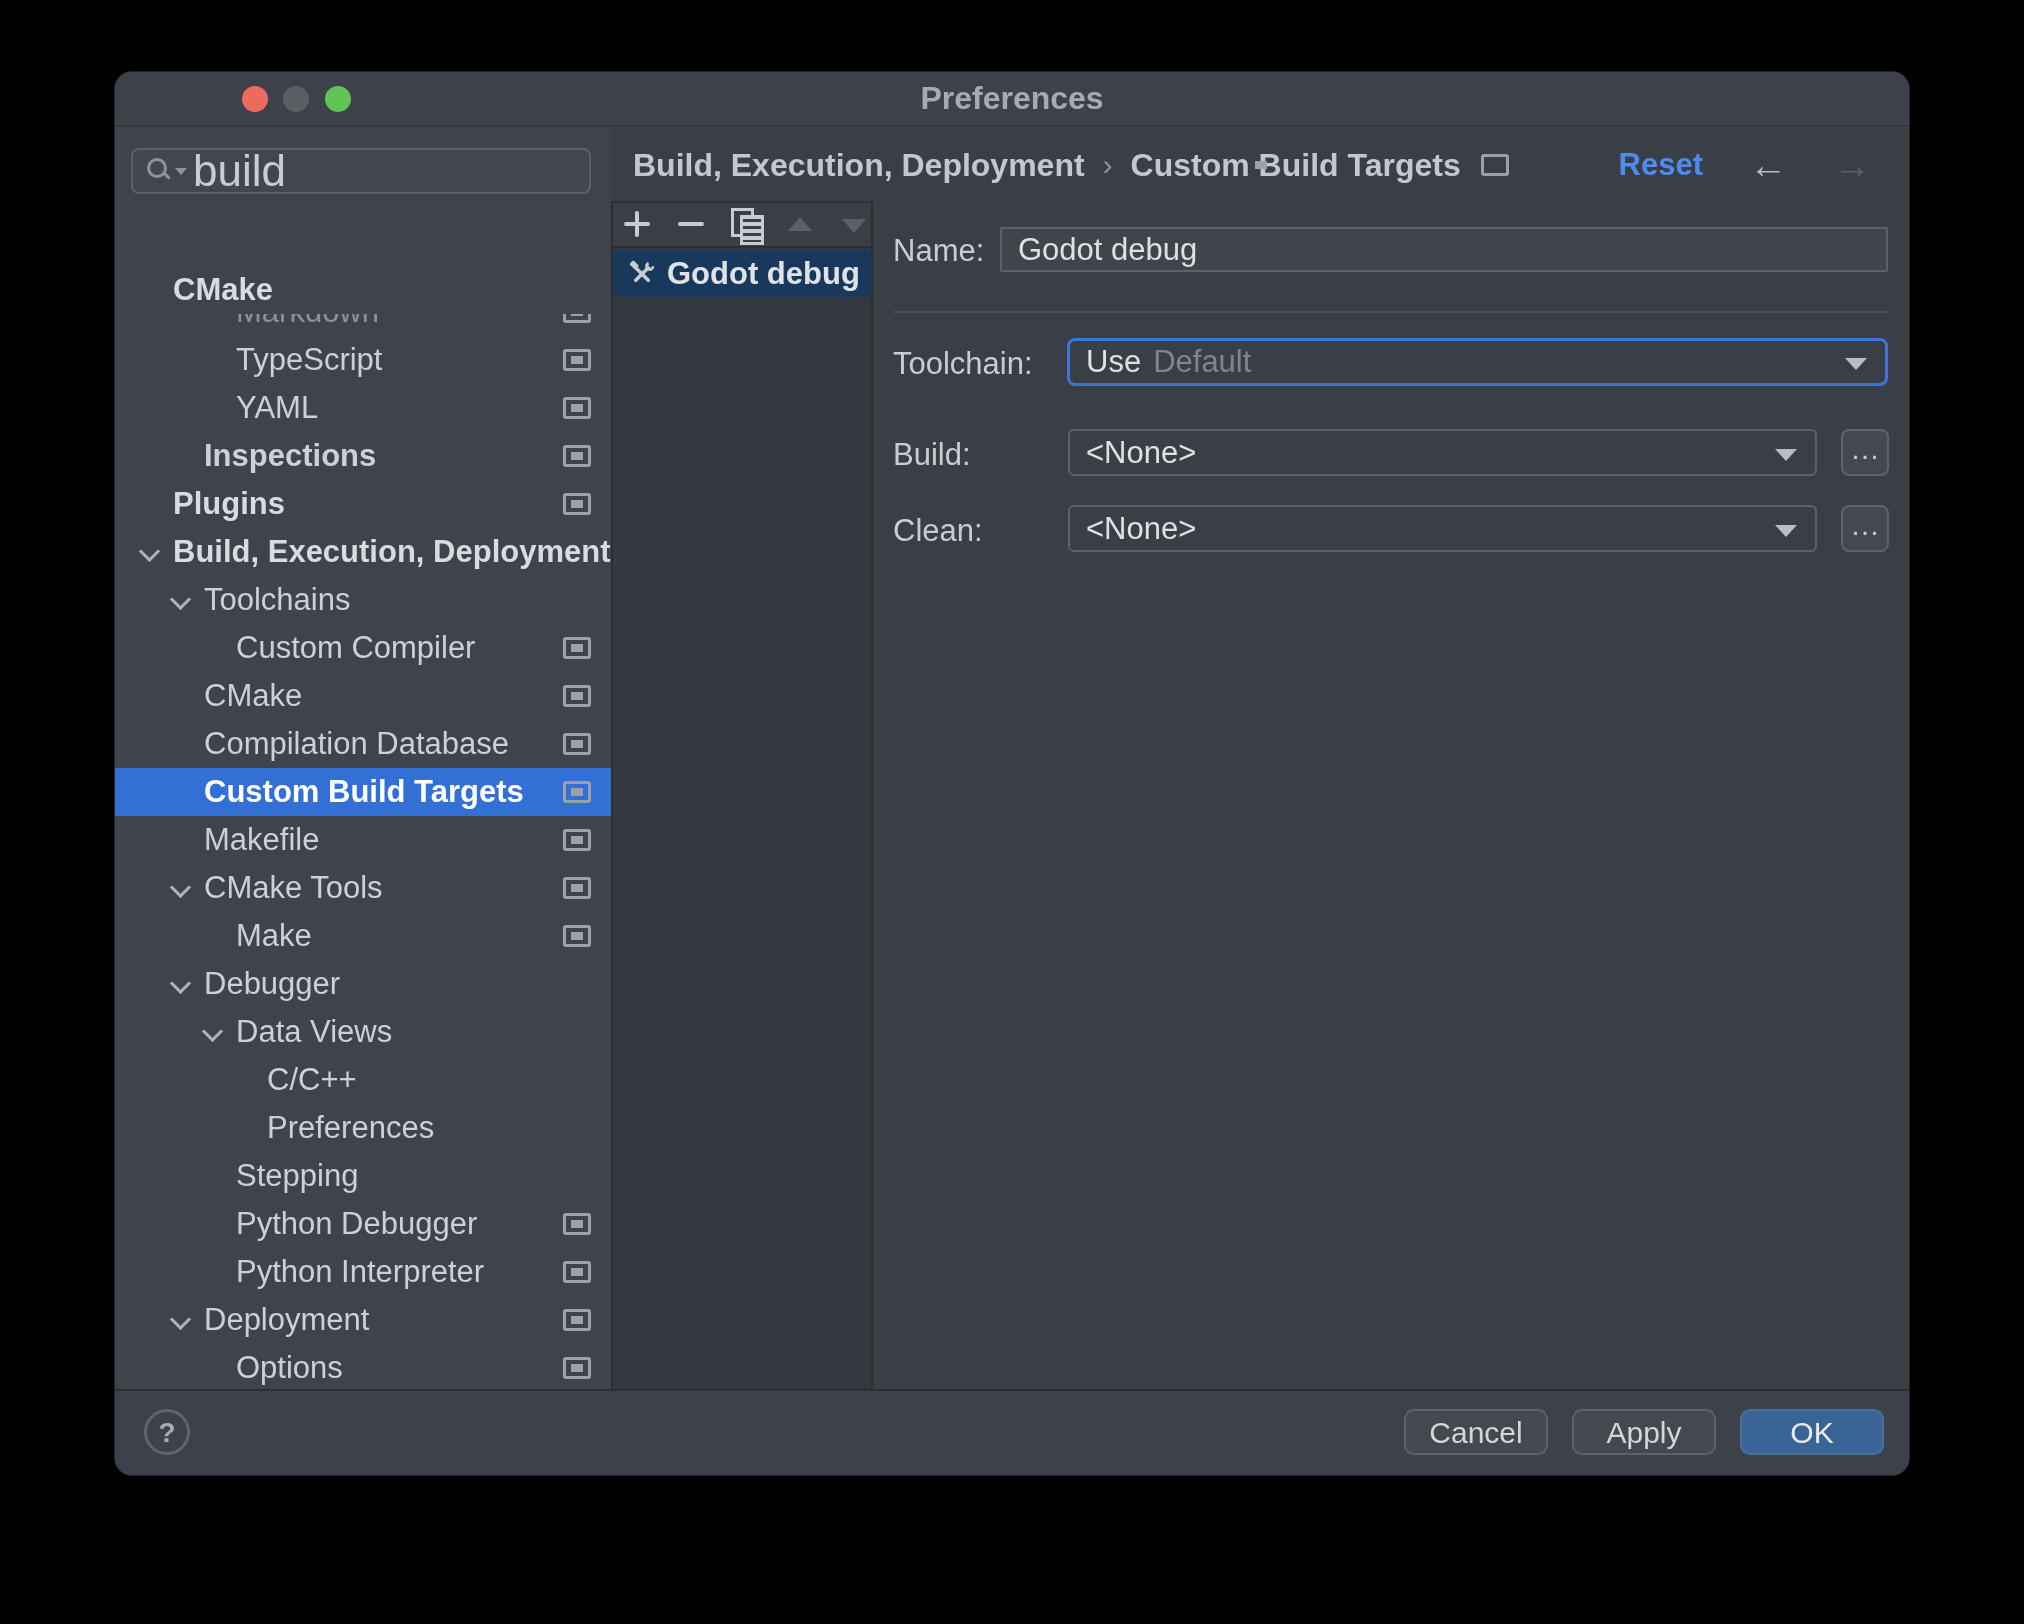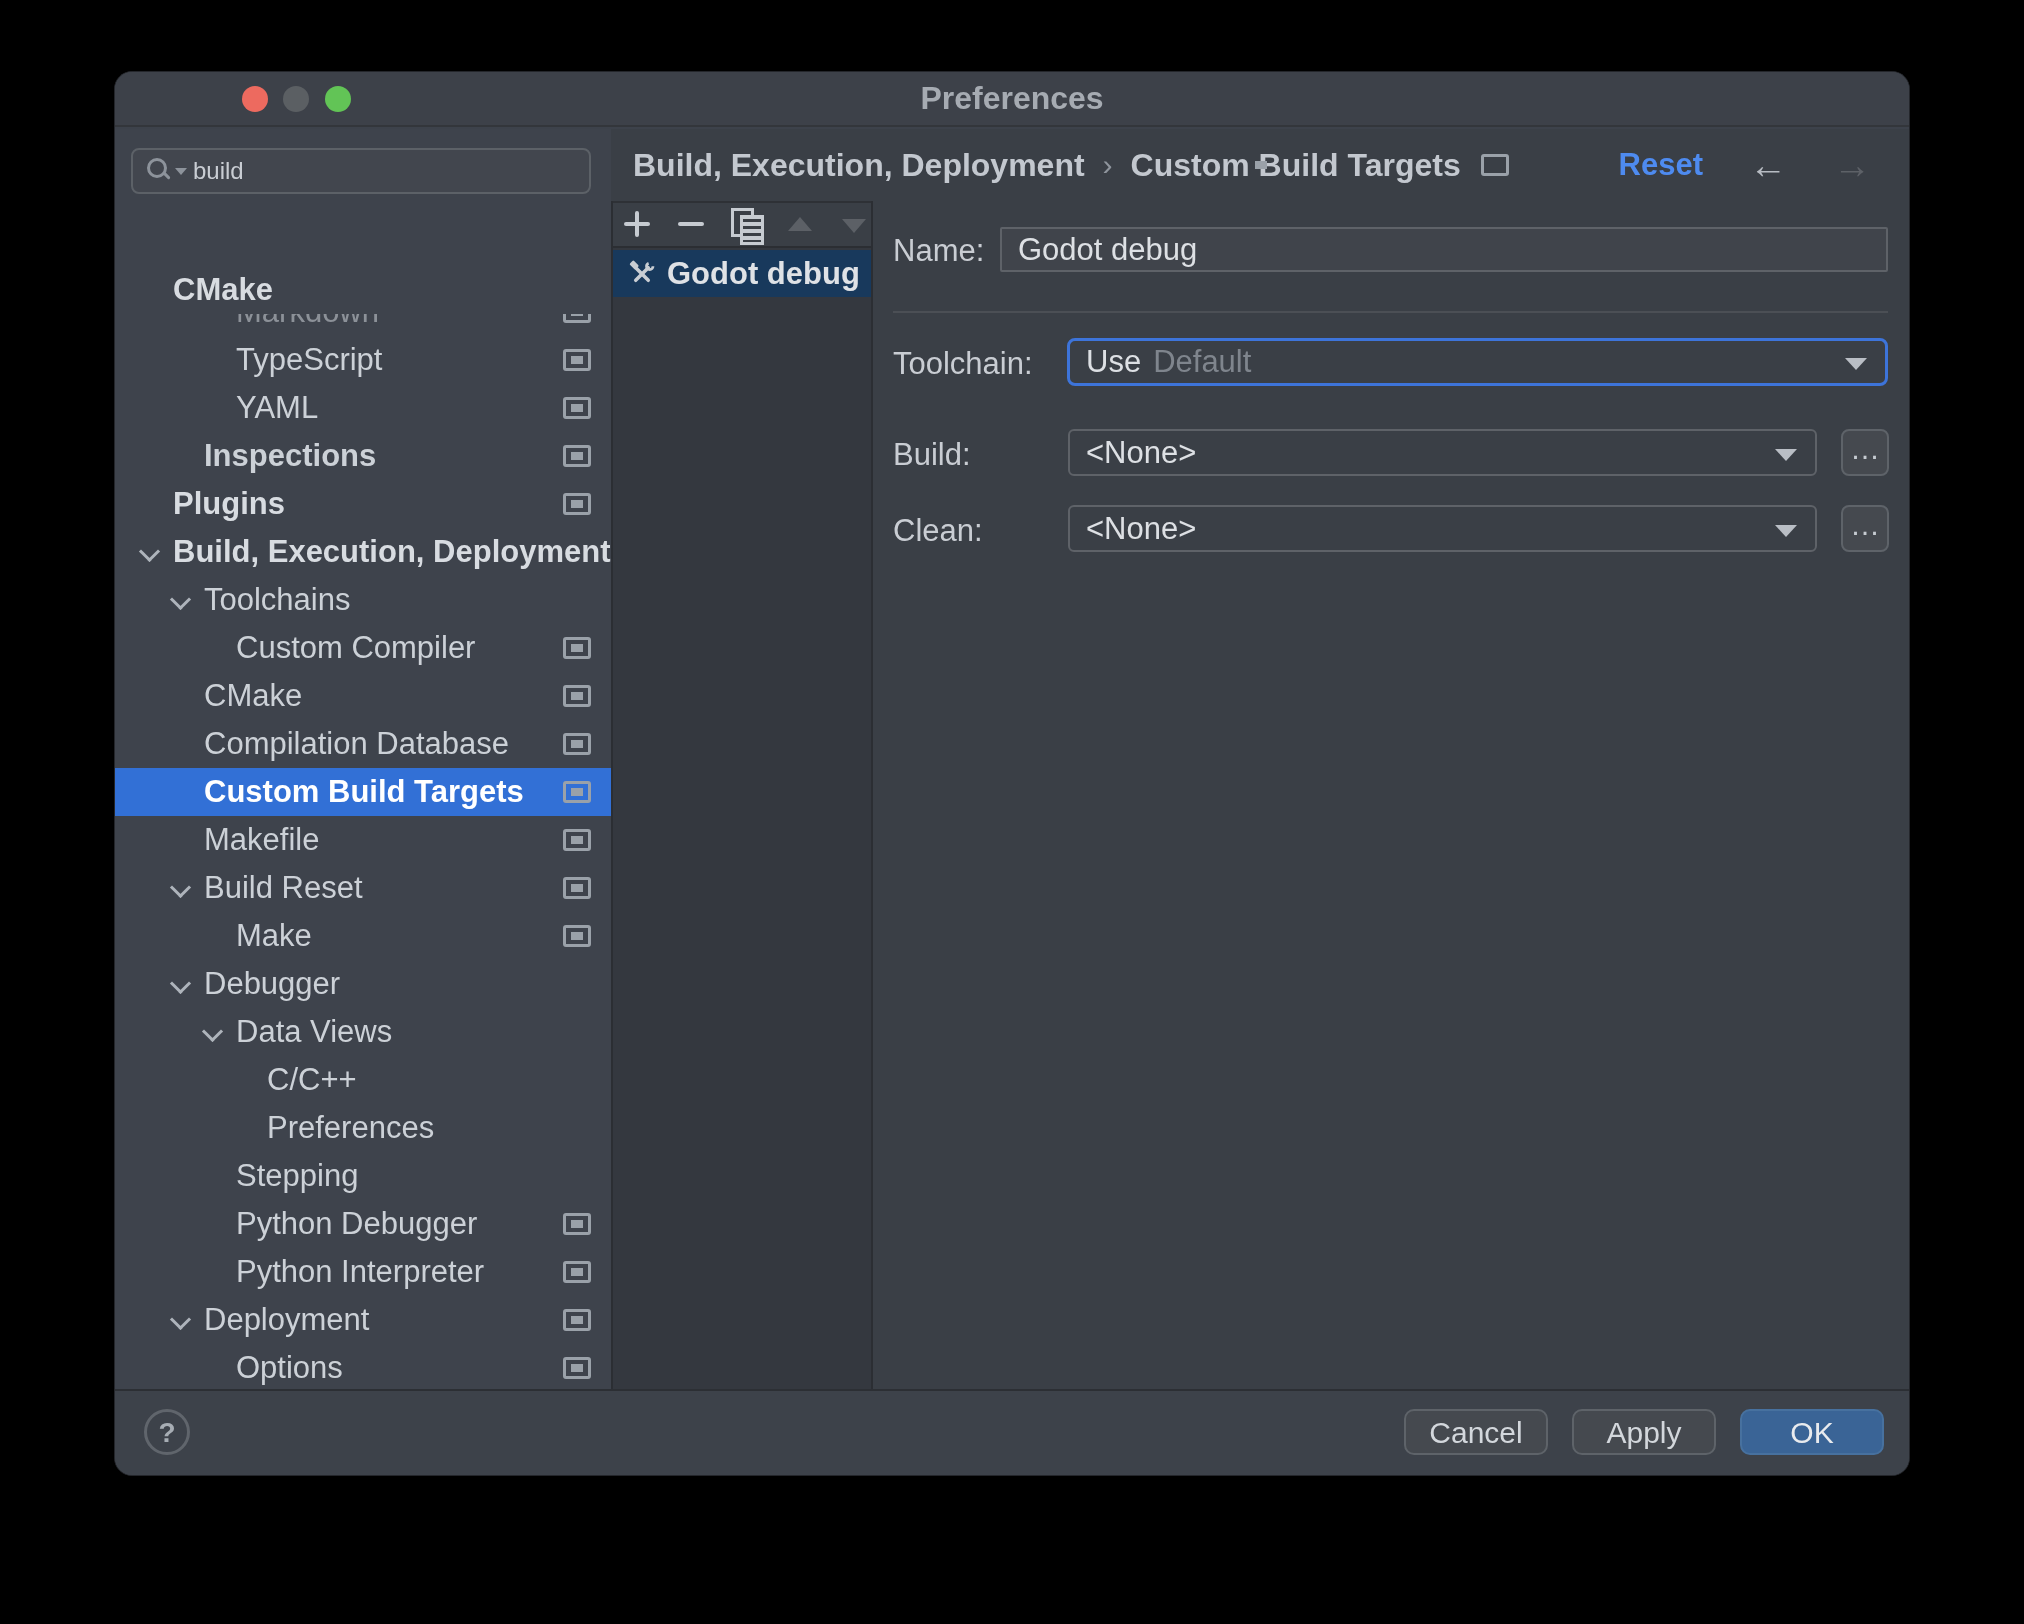--- a/index.html
+++ b/index.html
@@ -18,21 +18,21 @@
   .tl{position:absolute;top:14px;width:26px;height:26px;border-radius:50%;}
   .tl.red{left:127px;background:#ed6a5f;}
   .tl.yellow{left:168px;background:#5b5f63;}
   .tl.green{left:210px;background:#62c456;}
 
   
   .sidebar{position:absolute;left:0;top:57px;width:496px;height:1262px;background:#3e434c;overflow:hidden;}
   .searchbox{position:absolute;left:16px;top:19px;width:460px;height:46px;background:#42464e;
     border:2px solid #5c6167;border-radius:8px;display:flex;align-items:center;}
   .searchbox input{flex:1;background:transparent;border:none;outline:none;color:#c9cdd3;
-    font-size:24px;padding:0 6px;}
+    font-size:44px;padding:0 6px;}
   .mag{position:relative;width:26px;height:26px;margin-left:14px;flex:none;}
   .mag::before{content:"";position:absolute;left:0;top:0;width:14px;height:14px;border:3px solid #8d939b;border-radius:50%;}
   .mag::after{content:"";position:absolute;left:15px;top:16px;width:9px;height:3px;background:#8d939b;
     transform:rotate(45deg);border-radius:2px;}
   .mag-caret{width:0;height:0;border-left:6px solid transparent;border-right:6px solid transparent;
     border-top:7px solid #8d939b;margin-left:2px;flex:none;}
 
   .tree{position:absolute;left:0;top:80px;width:100%;bottom:0;}
   .tree-row{position:absolute;left:0;width:100%;height:48px;display:flex;align-items:center;
     color:#ccd1d7;font-size:31px;}
@@ -186,21 +186,21 @@
           <div class="tree-row selected" style="top: 559px;">
             <span class="lbl" style="margin-left: 89px;">Custom Build Targets</span>
             <span class="panel-icon"></span>
           </div>
           <div class="tree-row" style="top: 607px;">
             <span class="lbl" style="margin-left: 89px;">Makefile</span>
             <span class="panel-icon"></span>
           </div>
           <div class="tree-row" style="top: 655px;">
             <span class="chevron" style="left: 56px;"></span>
-            <span class="lbl" style="margin-left: 89px;">Build Reset</span>
+            <span class="lbl" style="margin-left: 89px;">CMake Tools</span>
             <span class="panel-icon"></span>
           </div>
           <div class="tree-row" style="top: 703px;">
             <span class="lbl" style="margin-left: 121px;">Make</span>
             <span class="panel-icon"></span>
           </div>
           <div class="tree-row" style="top: 751px;">
             <span class="chevron" style="left: 56px;"></span>
             <span class="lbl" style="margin-left: 89px;">Debugger</span>
           </div>

